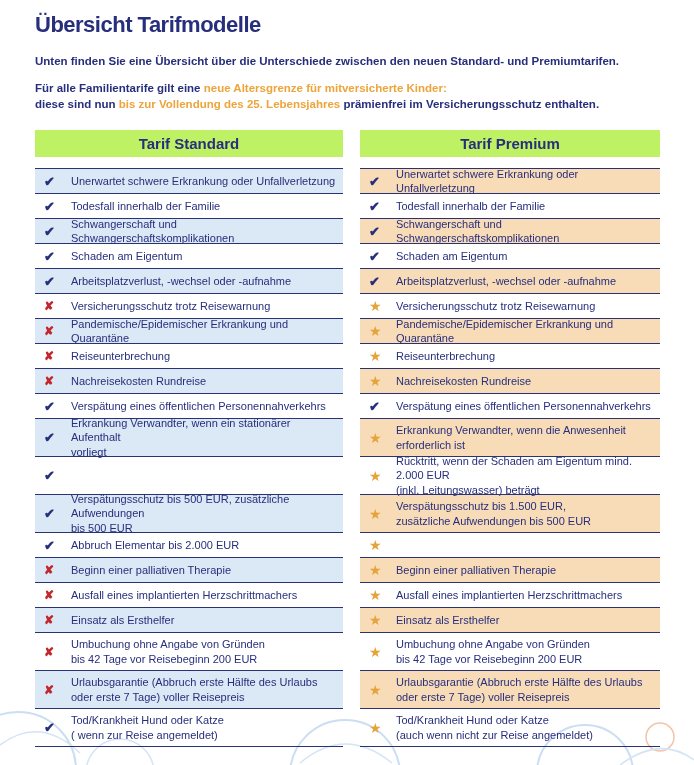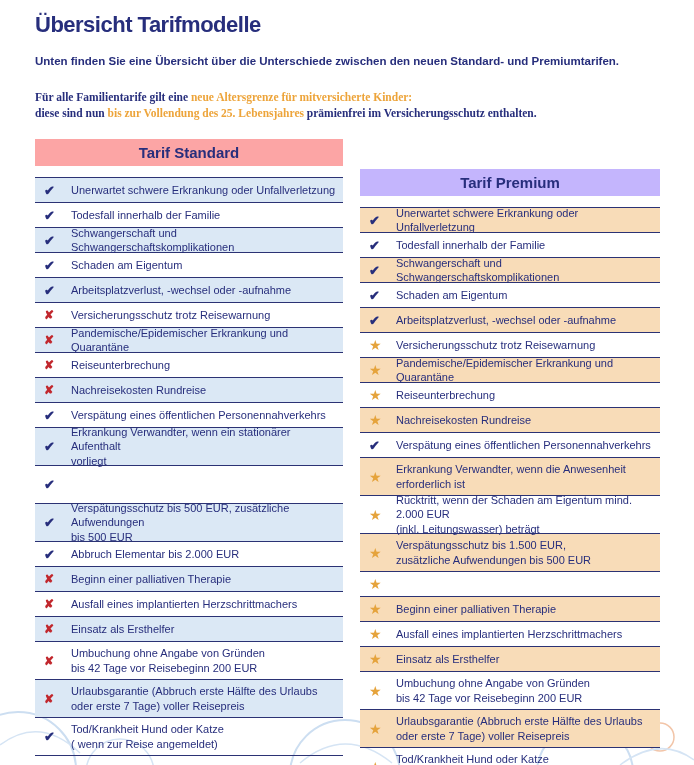--- a/index.html
+++ b/index.html
@@ -19,40 +19,40 @@
   .page-title {
     margin: 12px 0 0 35px;
     font-size: 22px; font-weight: bold;
     color: #272e7c; letter-spacing: -0.5px;
   }
   .intro {
     margin: 15px 35px 0 35px;
     font-size: 11.5px; font-weight: bold;
     color: #272e7c; line-height: 1.45;
   }
-  .intro + .intro { margin-top: 19px; font-family: Liberation Serif, serif; }
+  .intro + .intro { margin-top: 10px; }
   .accent { color: #eda43a; }
 
   .table-wrap {
     display: flex; gap: 17px;
     margin: 17px 0 0 35px;
     position: relative;
     width: 625px;
   }
   .col { display: flex; flex-direction: column; }
   .col-standard { width: 308px; }
   .col-premium  { width: 300px; }
 
   .col-header {
     height: 27px; display: flex; align-items: center; justify-content: center;
     font-size: 15px; font-weight: bold; color: #272e7c;
     margin-bottom: 11px;
   }
-  .col-standard .col-header { background: #fca5a5; }
-  .col-premium  .col-header { background: #c4b5fd; margin-top: 30px; }
+  .col-standard .col-header { background: #bef264; }
+  .col-premium  .col-header { background: #bef264; }
 
   .rows { border-top: 1px solid #2b3274; }
   .row {
     display: flex; align-items: center;
     height: 25px; box-sizing: border-box;
     border-bottom: 1px solid #2b3274;
     padding-left: 9px;
   }
   .row.tall { height: 38px; }
   .col-standard .row.shaded { background: #dbe8f5; }

